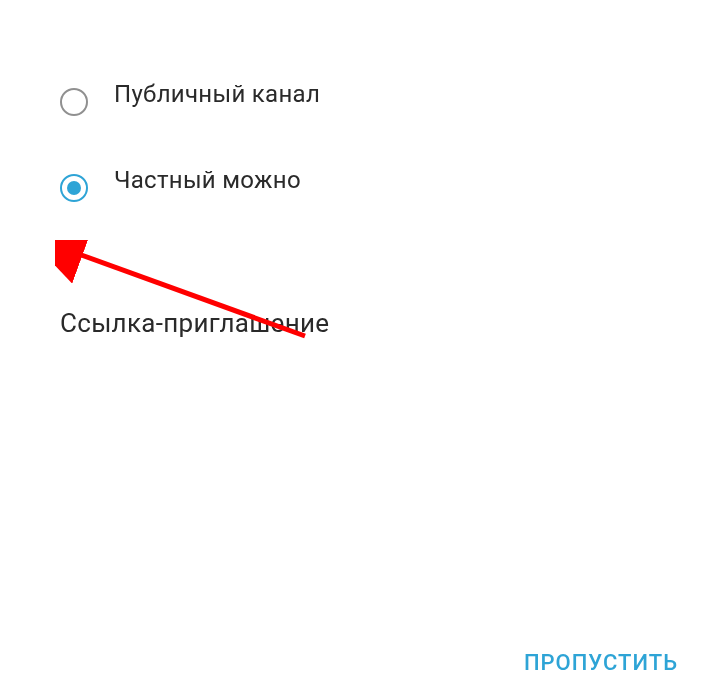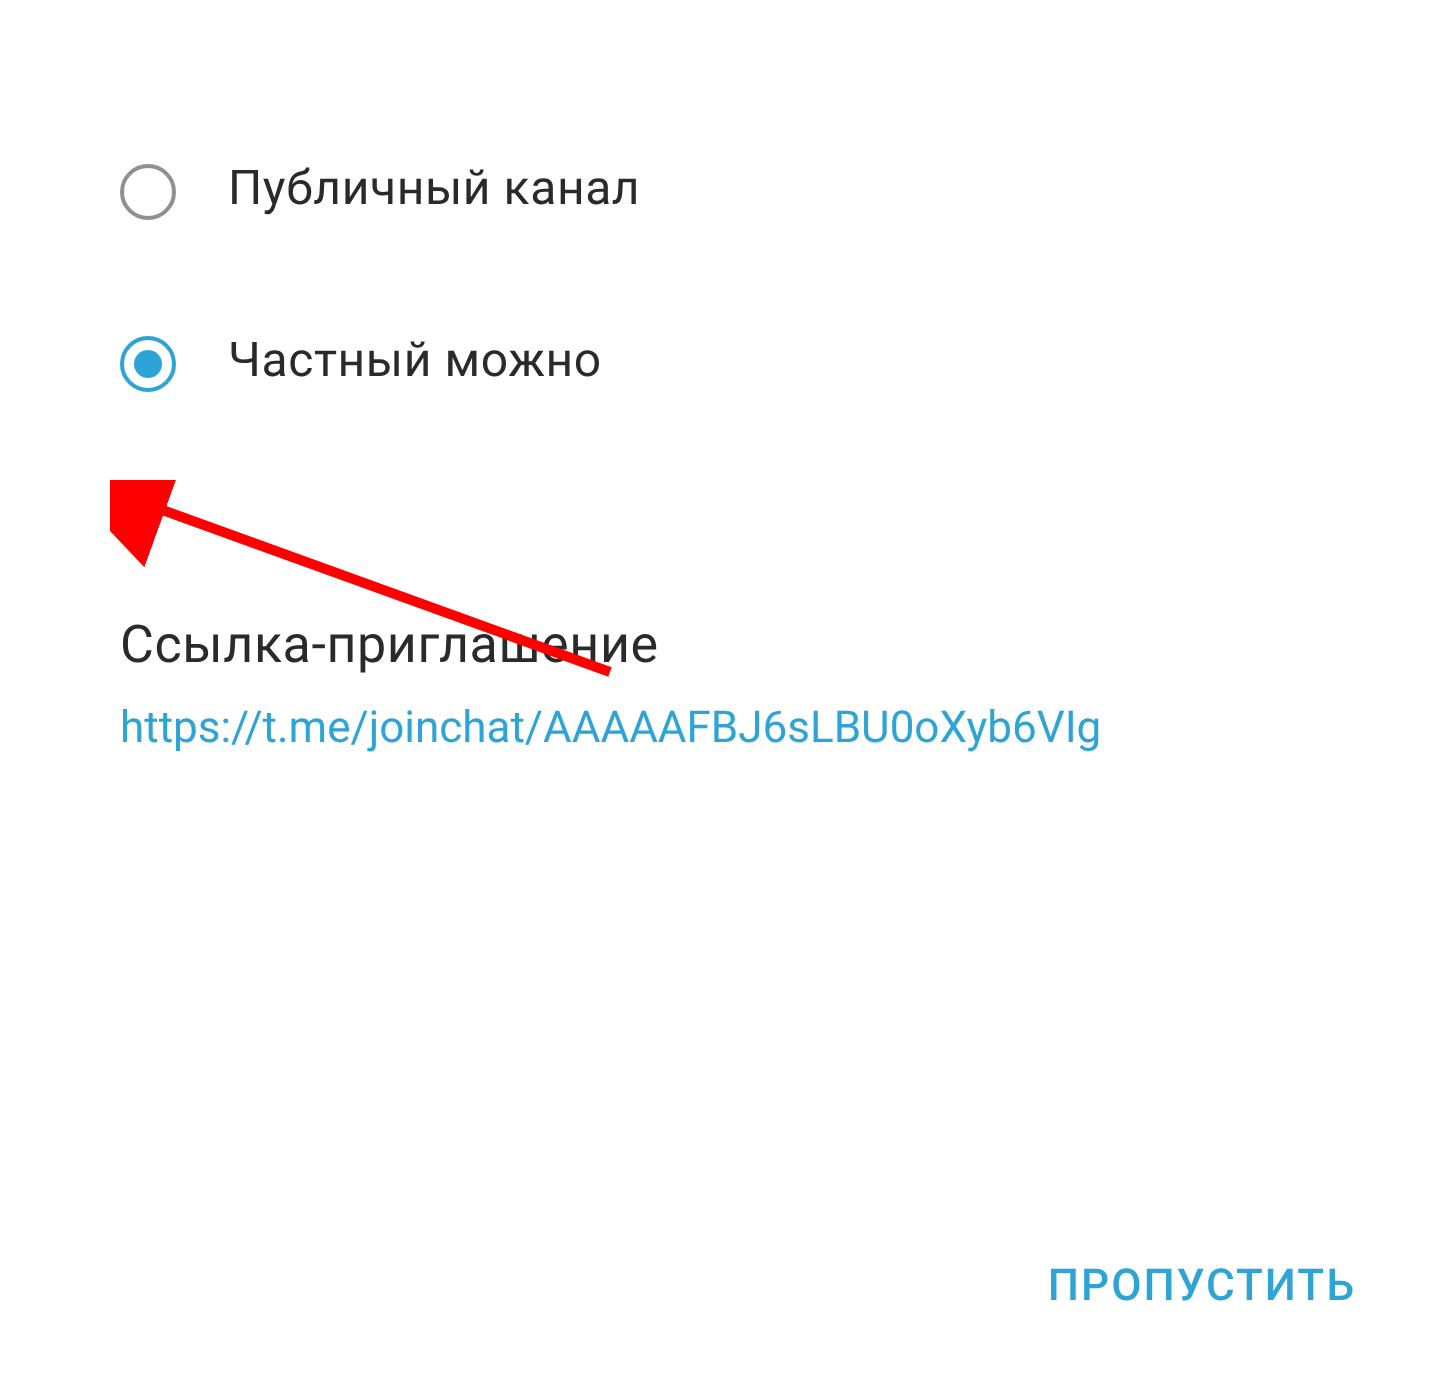--- a/index.html
+++ b/index.html
@@ -13,21 +13,21 @@
       width: 718px;
       height: 696px;
       position: relative;
       padding: 0;
     }
     .content {
       padding: 80px 60px 0 60px;
     }
     .radio-option {
       display: flex;
-      align-items: flex-start;
+      align-items: flex-end;
       margin-bottom: 50px;
       cursor: pointer;
     }
     .radio-button {
       width: 28px;
       height: 28px;
       border-radius: 50%;
       border: 2.5px solid #909090;
       flex-shrink: 0;
       margin-right: 26px;
@@ -75,21 +75,21 @@
     }
     .invite-link {
       font-size: 22px;
       color: #2ea4d6;
       word-break: break-all;
       line-height: 1.5;
       font-weight: 400;
     }
     .button-footer {
       position: absolute;
-      bottom: 40px;
+      bottom: 21px;
       right: 40px;
       display: flex;
       gap: 36px;
     }
     .footer-button {
       background: none;
       border: none;
       font-size: 22px;
       color: #2ea4d6;
       font-weight: 500;
@@ -118,21 +118,20 @@
 
   <div class="radio-option">
     <div class="radio-button selected"></div>
     <div class="radio-text">
       <div class="radio-title">Частный можно</div>
     </div>
   </div>
 
   <div class="invite-section">
     <div class="invite-title">Ссылка-приглашение</div>
-    <div class="invite-link">https://t.me/joinchat/AAAAAFBJ6sLBU0oXyb6VIg</div>
   </div>
 </div>
 
 <svg class="arrow-annotation" width="260" height="120" viewBox="0 0 260 120">
   <defs>
     <marker id="arrowhead" markerWidth="12" markerHeight="12" refX="2" refY="6" orient="auto">
       <polygon points="0 0, 12 6, 0 12" fill="#ff0000"></polygon>
     </marker>
   </defs>
   <line x1="250" y1="96" x2="18" y2="12" stroke="#ff0000" stroke-width="5" marker-end="url(#arrowhead)"></line>

